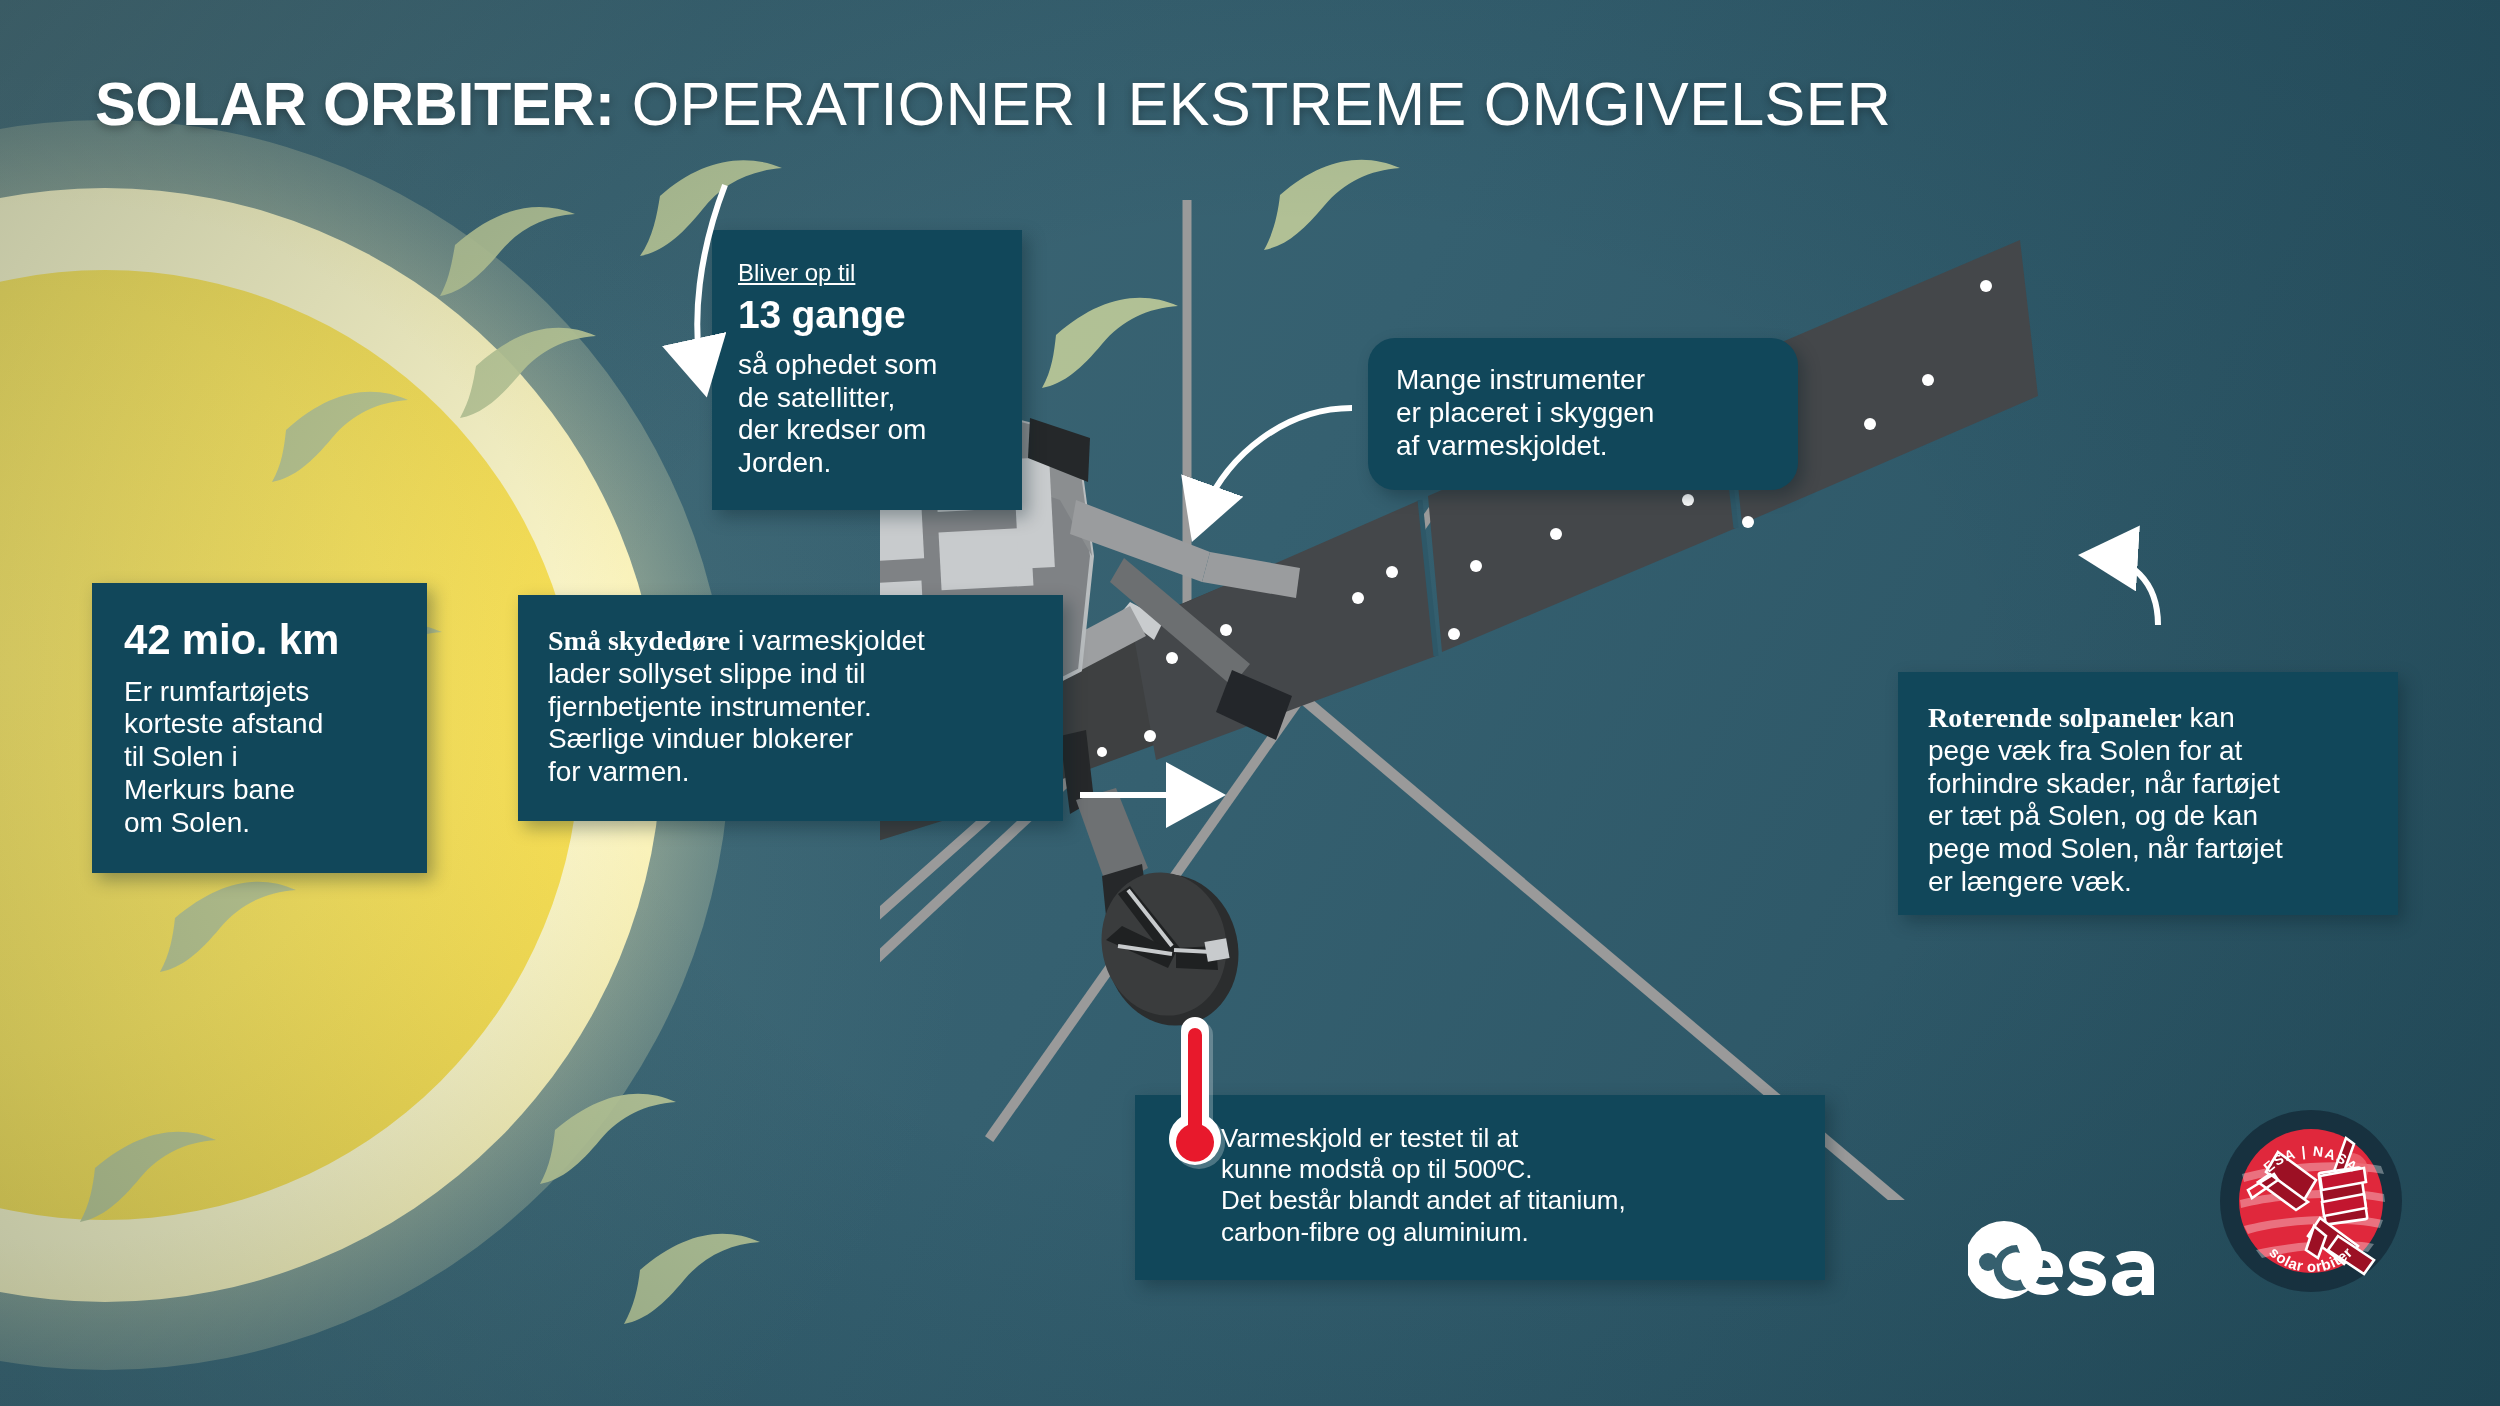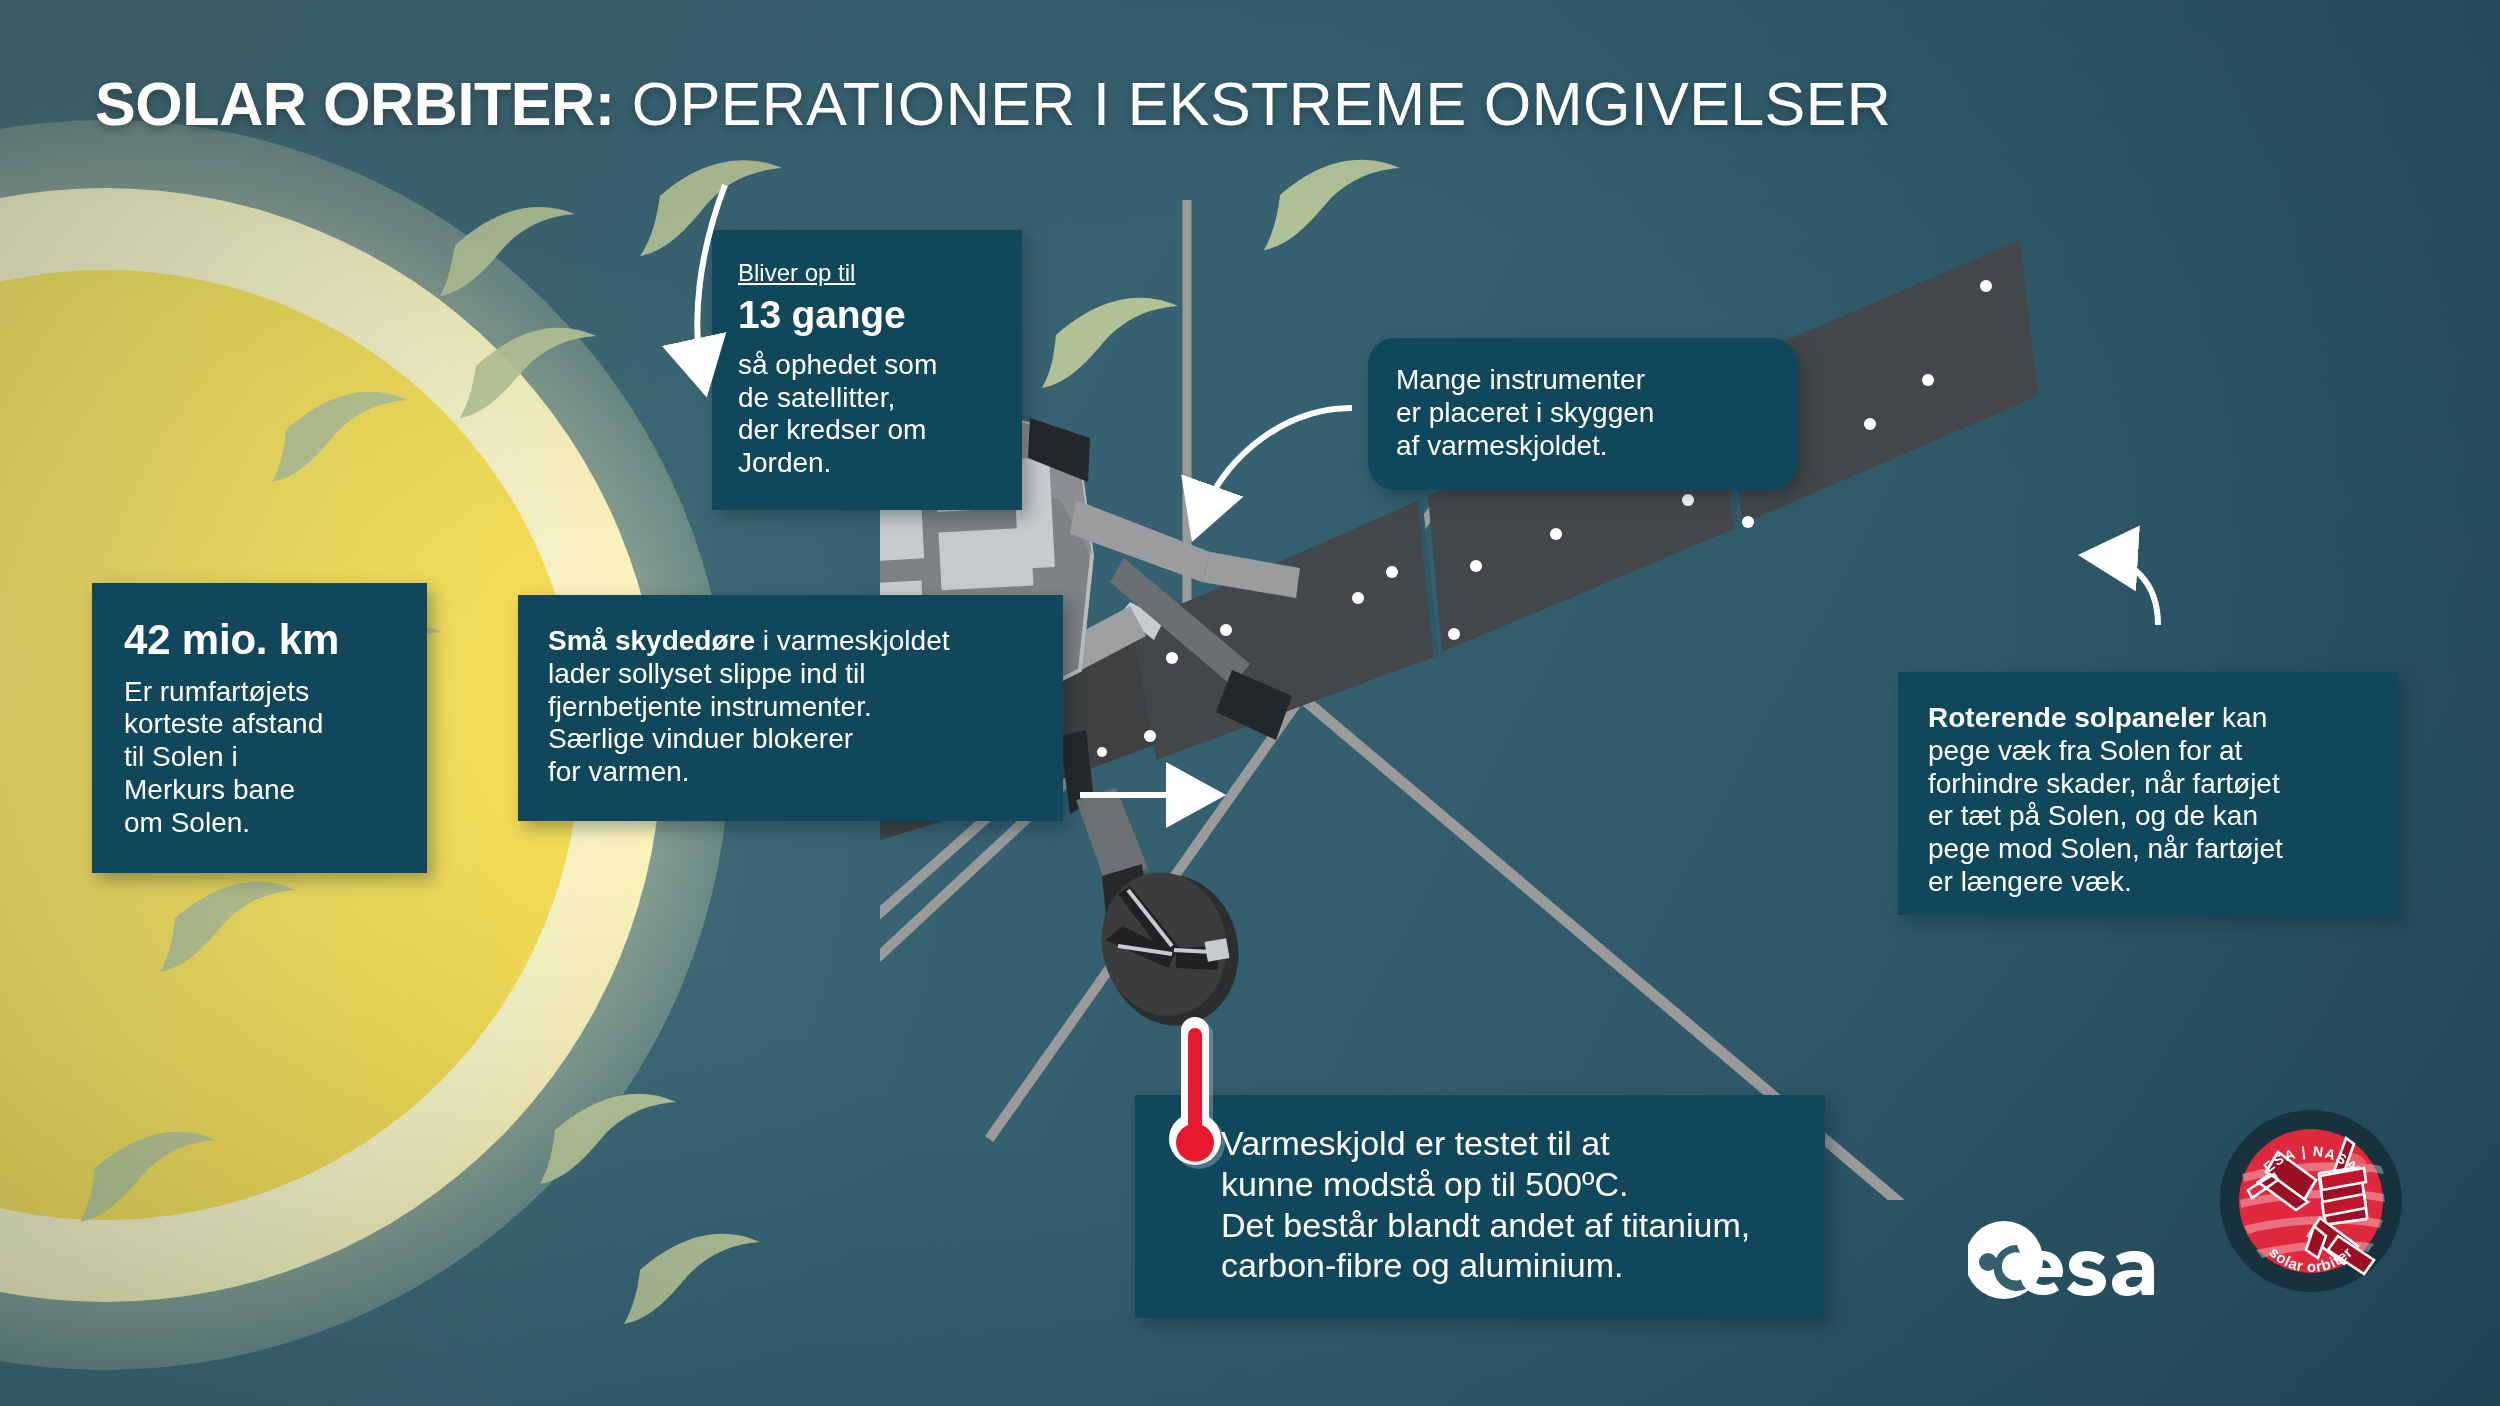--- a/index.html
+++ b/index.html
@@ -58,22 +58,22 @@
   .box {
     position:absolute;
     background:#11475a;
     color:#fff;
     box-shadow:6px 7px 16px rgba(5,28,38,0.34);
   }
   .box p { margin:0; }
   .box .lead   { font-size:24px; font-weight:400; line-height:1.26;text-decoration:underline; }
   .box .huge   { font-size:39px; font-weight:700; line-height:1.30; letter-spacing:-0.2px; }
   .box .body   { font-size:28px; font-weight:400; line-height:1.17; }
-  .box .bodysm { font-size:34px;   font-weight:400; line-height:1.20; }
-  .box b { font-weight:700; }
+  .box .bodysm { font-size:26px;   font-weight:400; line-height:1.20; }
+  .box b { font-weight:700;font-family:Liberation Serif, serif; }
 
   #box-13gange { left:712px;  top:230px;  width:310px; padding:28px 26px 30px 26px; }
   #box-13gange .lead { margin-bottom:2px; }
   #box-13gange .huge { margin-bottom:8px; }
 
   #box-42mio   { left:92px;   top:583px;  width:335px; padding:30px 30px 34px 32px; }
   #box-42mio .huge { font-size:42px; margin-bottom:8px; }
 
   #box-skyde   { left:518px;  top:595px;  width:545px; padding:30px 26px 32px 30px; }
 

